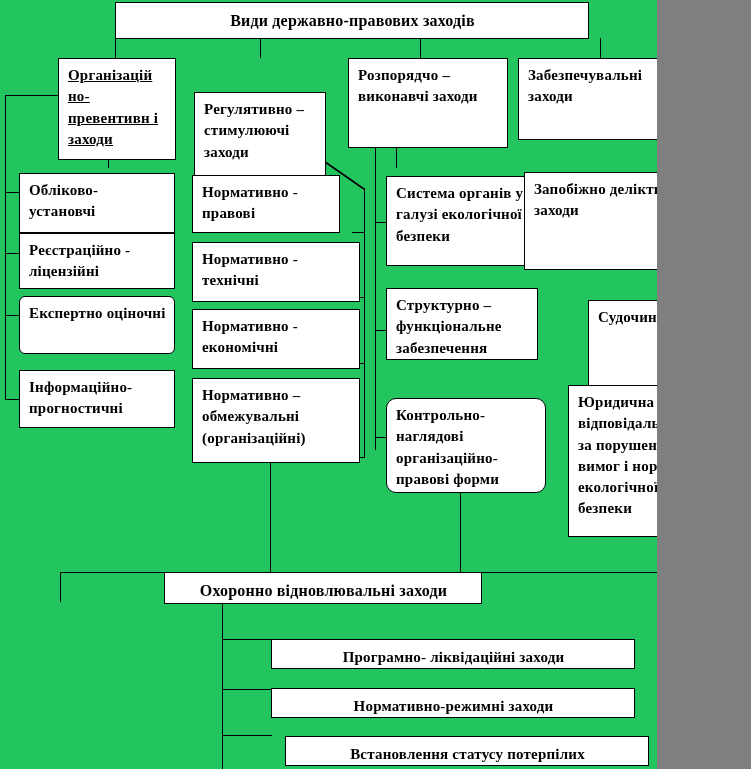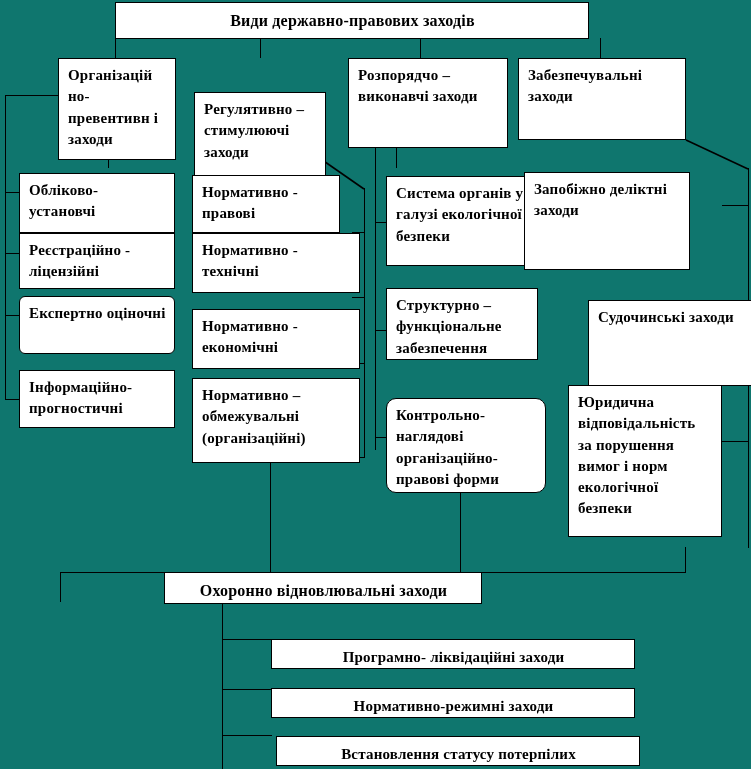--- a/index.html
+++ b/index.html
@@ -2,23 +2,23 @@
 <html><head>
 <meta charset="utf-8">
 <style>
   html, body {
     margin: 0;
     padding: 0;
     background: #7f7f7f;
   }
   #diagram {
     position: relative;
-    width: 751px;
+    width: 657px;
     height: 769px;
-    background: #0f766e;
+    background: #22c55e;
     font-family: "Liberation Serif", "DejaVu Serif", serif;
     overflow: hidden;
   }
   .node {
     position: absolute;
     background: #ffffff;
     border: 1px solid #000000;
     box-sizing: border-box;
     font-weight: bold;
     color: #000000;
@@ -100,21 +100,21 @@
 
   <div class="line vline" style="left:222px; top:604px; height:165px;"></div>
   <div class="line hline" style="left:222px; top:639px; width:50px;"></div>
   <div class="line hline" style="left:222px; top:689px; width:50px;"></div>
   <div class="line hline" style="left:222px; top:735px; width:50px;"></div>
 
   <div class="node center t16" style="left:115px; top:2px; width:474px; height:37px;">
     <span>Види державно-правових заходів</span>
   </div>
 
-  <div class="node t15" style="left:58px; top:58px; width:118px; height:102px;">
+  <div class="node t15" style="left:58px; top:58px; width:118px; height:102px;text-decoration:underline;">
     <span>Організацій но- превентивн і заходи</span>
   </div>
   <div class="node t15" style="left:194px; top:58px; width:132px; height:90px;margin-top:34px;">
     <span>Регулятивно – стимулюючі заходи</span>
   </div>
   <div class="node t15" style="left:348px; top:58px; width:160px; height:90px;">
     <span>Розпорядчо – виконавчі заходи</span>
   </div>
   <div class="node t15" style="left:518px; top:58px; width:168px; height:82px;">
     <span>Забезпечувальні заходи</span>
@@ -129,21 +129,21 @@
   <div class="node t15" style="left:19px; top:296px; width:156px; height:58px;border-radius:6px;">
     <span>Експертно оціночні</span>
   </div>
   <div class="node t15" style="left:19px; top:370px; width:156px; height:58px;">
     <span>Інформаційно- прогностичні</span>
   </div>
 
   <div class="node t15" style="left:192px; top:175px; width:148px; height:58px;">
     <span>Нормативно - правові</span>
   </div>
-  <div class="node t15" style="left:192px; top:233px; width:168px; height:60px;">
+  <div class="node t15" style="left:192px; top:242px; width:168px; height:60px;">
     <span>Нормативно - технічні</span>
   </div>
   <div class="node t15" style="left:192px; top:309px; width:168px; height:60px;">
     <span>Нормативно - економічні</span>
   </div>
   <div class="node t15" style="left:192px; top:378px; width:168px; height:85px;">
     <span>Нормативно – обмежувальні (організаційні)</span>
   </div>
 
   <div class="node t15" style="left:386px; top:176px; width:152px; height:90px;">
@@ -169,17 +169,17 @@
   <div class="node center t16" style="left:164px; top:572px; width:318px; height:32px;">
     <span>Охоронно відновлювальні заходи</span>
   </div>
 
   <div class="node center t15" style="left:271px; top:639px; width:364px; height:30px;">
     <span>Програмно- ліквідаційні  заходи</span>
   </div>
   <div class="node center t15" style="left:271px; top:688px; width:364px; height:30px;">
     <span>Нормативно-режимні заходи</span>
   </div>
-  <div class="node center t15" style="left:276px; top:736px; width:364px; height:30px;">
+  <div class="node center t15" style="left:285px; top:736px; width:364px; height:30px;">
     <span>Встановлення статусу потерпілих</span>
   </div>
 
 </div>
 
 </body></html>

